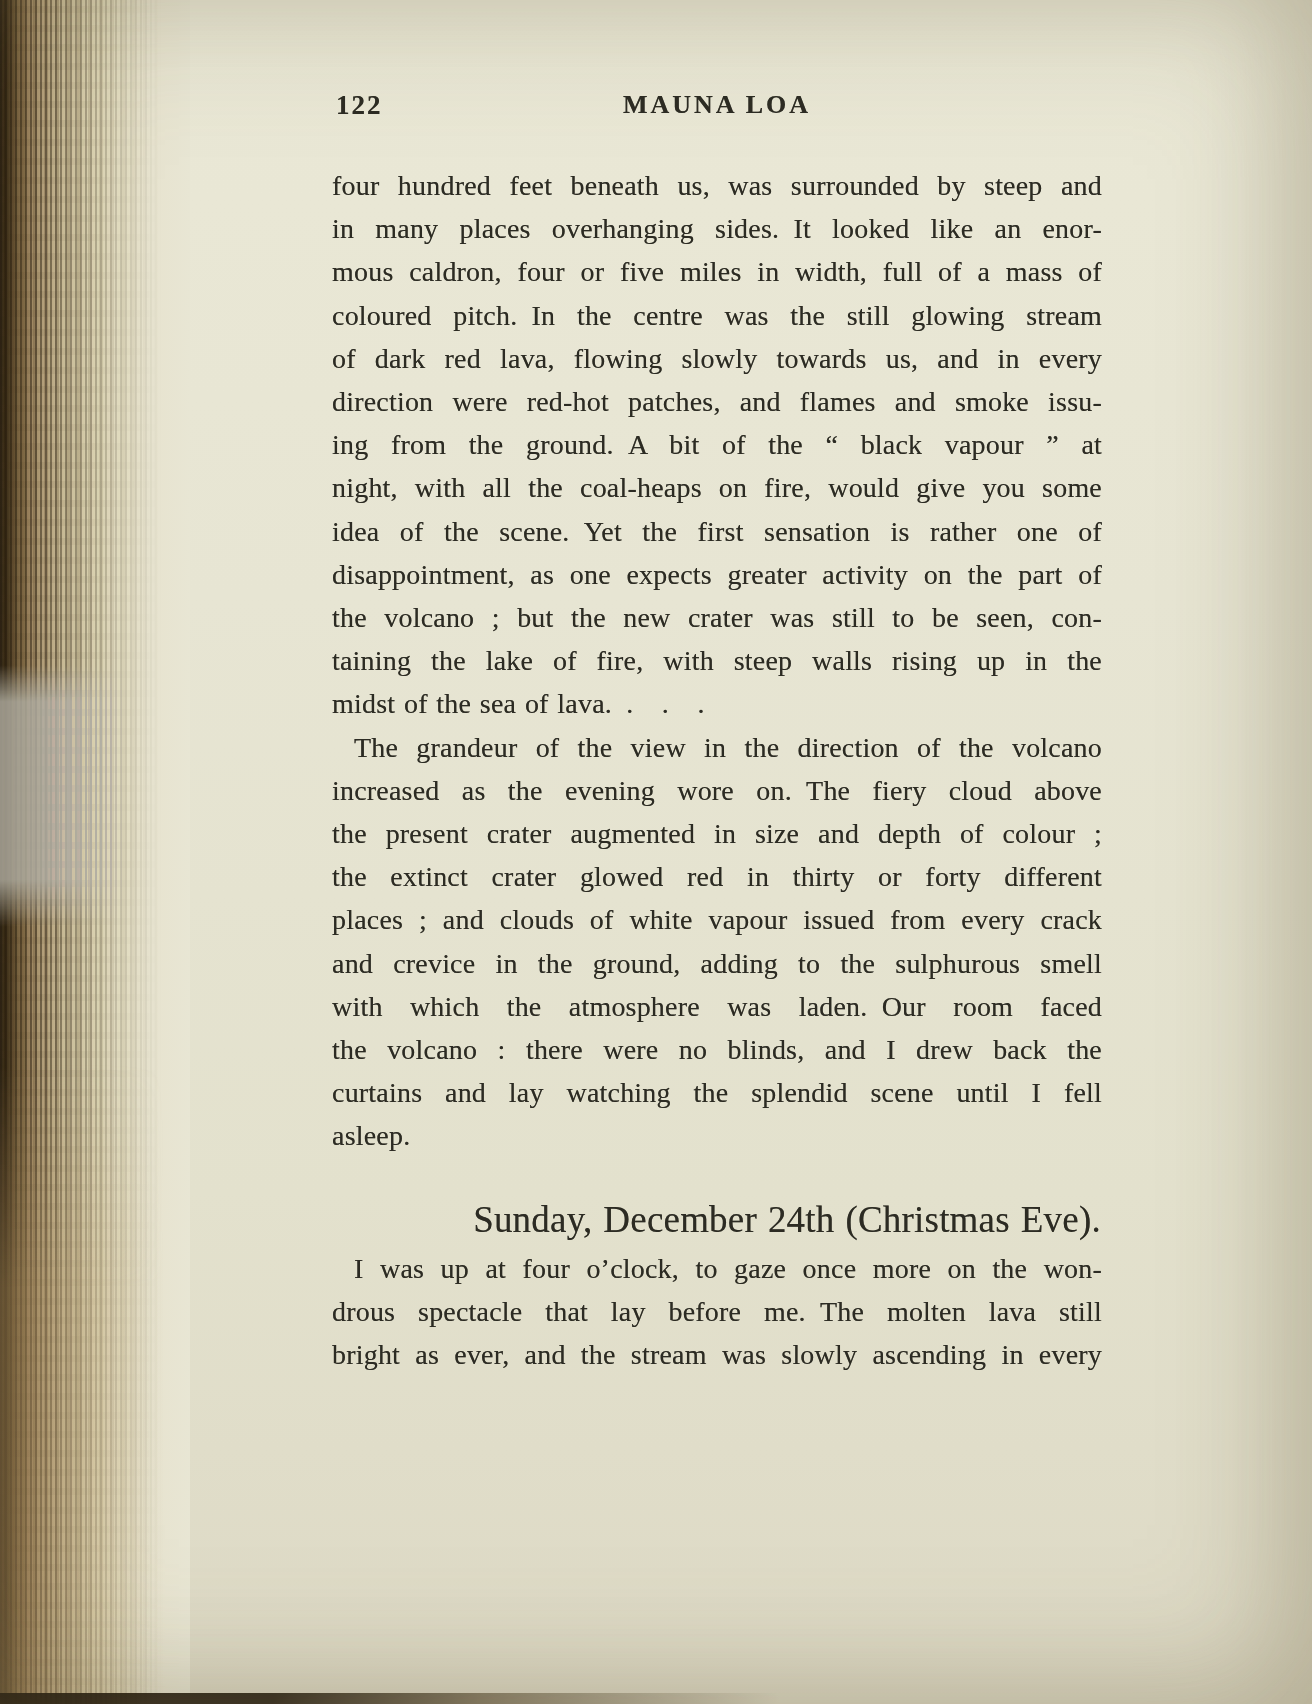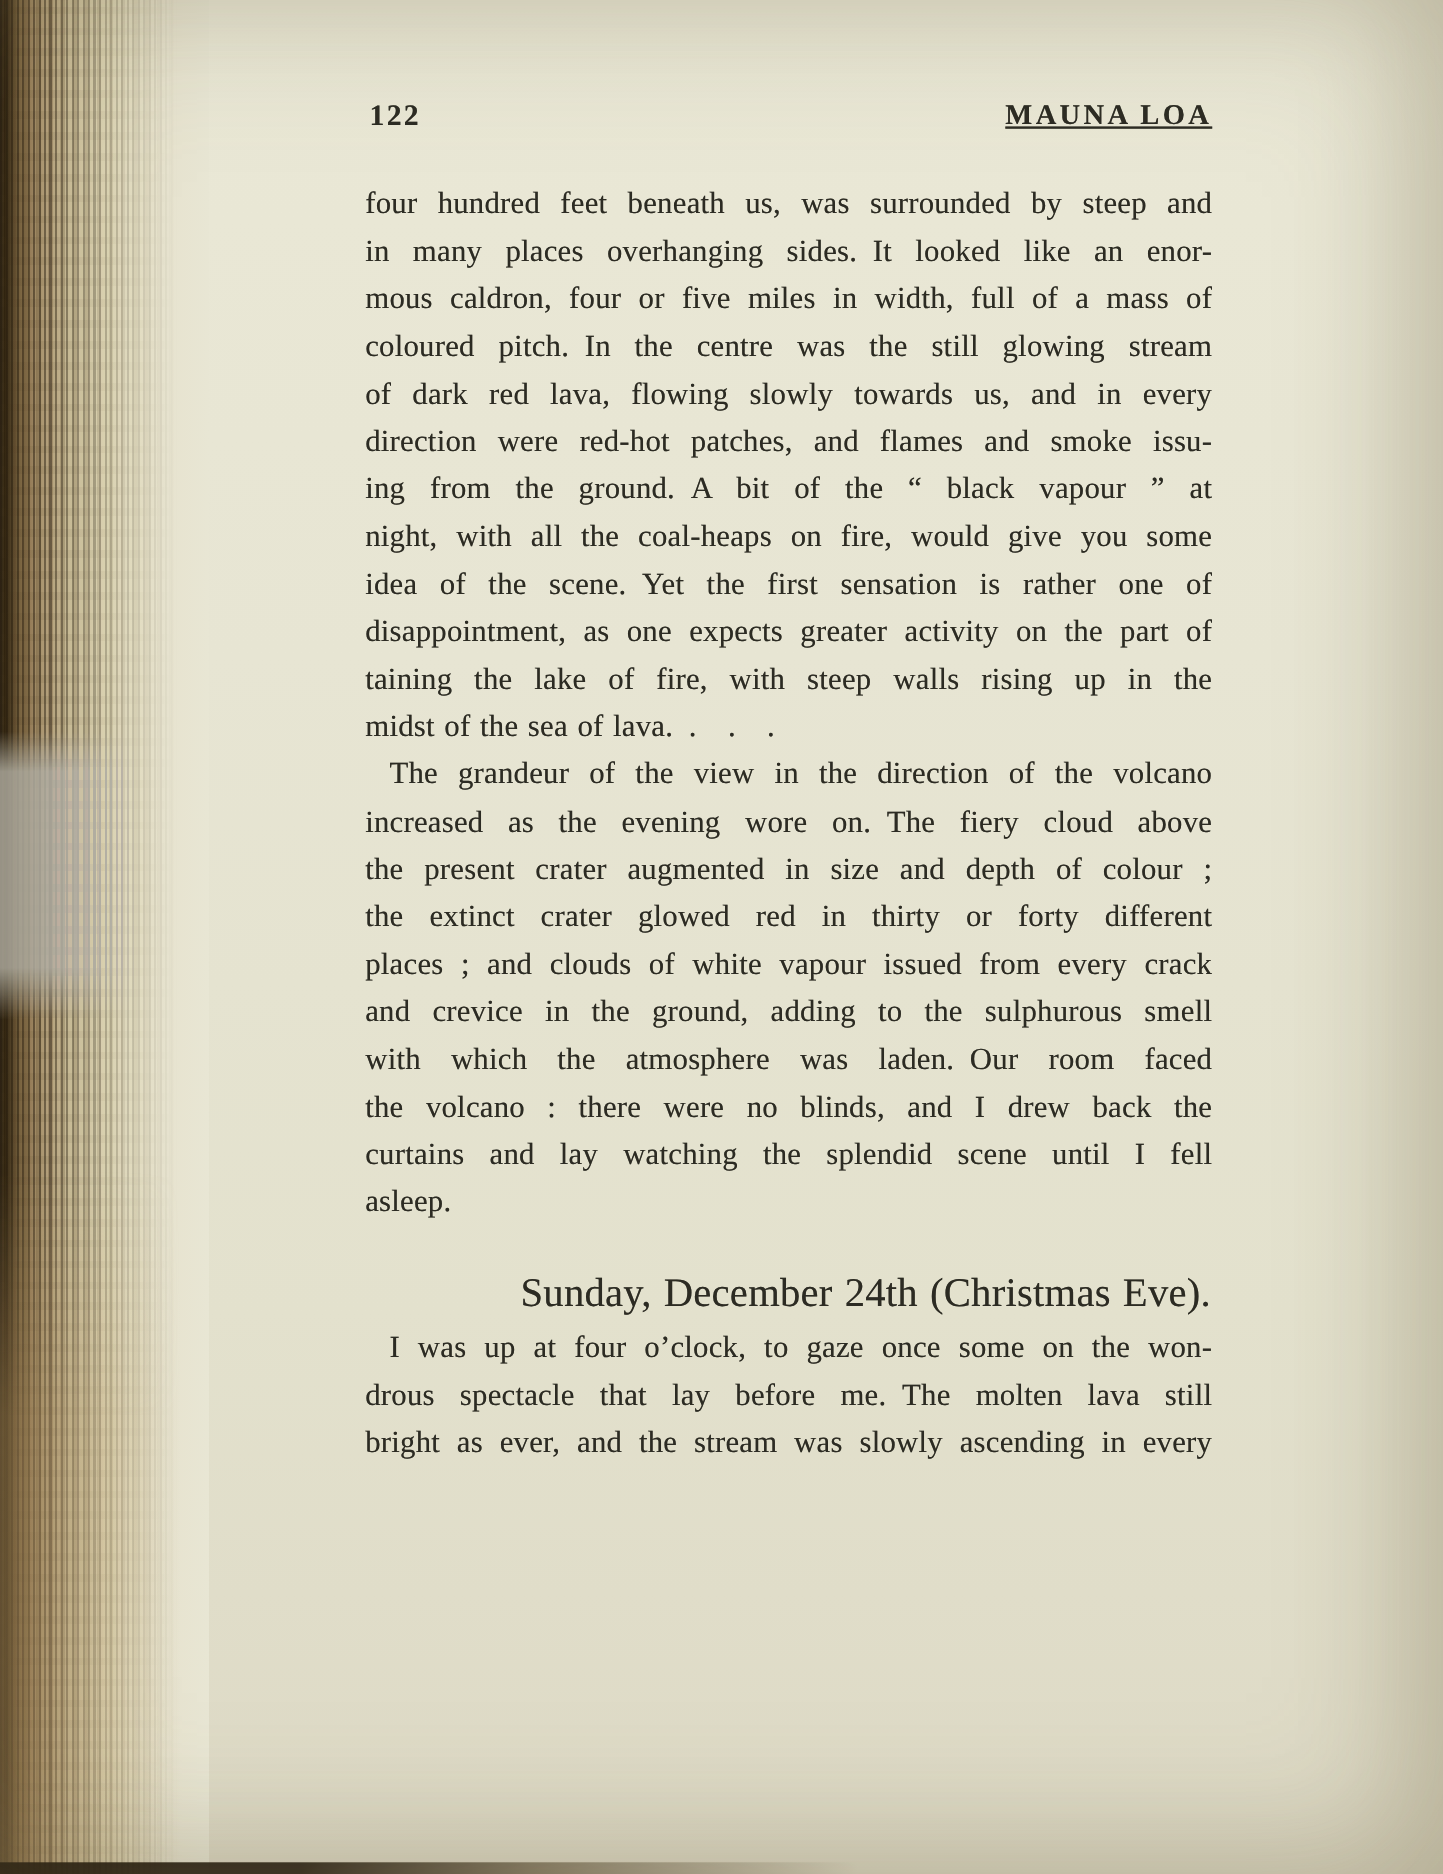--- a/index.html
+++ b/index.html
@@ -78,22 +78,22 @@
     z-index: 3;
     text-shadow: 0 0 0.5px rgba(44,43,35,0.55);
   }
   .page-header { position: relative; height: 36px; }
   .page-number {
     position: absolute; left: 4px; top: 2px;
     font-size: 27px; font-weight: 700; letter-spacing: 2px;
   }
   .running-title {
     position: absolute; left: 0; right: 0; top: 2px;
-    text-align: right;
-    font-size: 26px; font-weight: 700; letter-spacing: 3px; text-decoration: underline;
+    text-align: center;
+    font-size: 26px; font-weight: 700; letter-spacing: 3px;
   }
 
   .text-block {
     margin-top: 40px;
     font-size: 28px;
     line-height: 43.2px;
     word-spacing: 1.5px;
     letter-spacing: 0.2px;
   }
   .paragraph { margin: 0; }
@@ -131,38 +131,39 @@
           <div class="line">four hundred feet beneath us, was surrounded by steep and</div>
           <div class="line">in many places overhanging sides. It looked like an enor-</div>
           <div class="line">mous caldron, four or five miles in width, full of a mass of</div>
           <div class="line">coloured pitch. In the centre was the still glowing stream</div>
           <div class="line">of dark red lava, flowing slowly towards us, and in every</div>
           <div class="line">direction were red-hot patches, and flames and smoke issu-</div>
           <div class="line">ing from the ground. A bit of the “ black vapour ” at</div>
           <div class="line">night, with all the coal-heaps on fire, would give you some</div>
           <div class="line">idea of the scene. Yet the first sensation is rather one of</div>
           <div class="line">disappointment, as one expects greater activity on the part of</div>
+          <div class="line">the volcano ; but the new crater was still to be seen, con-</div>
           <div class="line">taining the lake of fire, with steep walls rising up in the</div>
           <div class="line flush">midst of the sea of lava. .  .  .</div>
         </div>
         <div class="paragraph">
           <div class="line indent">The grandeur of the view in the direction of the volcano</div>
           <div class="line">increased as the evening wore on. The fiery cloud above</div>
           <div class="line">the present crater augmented in size and depth of colour ;</div>
           <div class="line">the extinct crater glowed red in thirty or forty different</div>
           <div class="line">places ; and clouds of white vapour issued from every crack</div>
           <div class="line">and crevice in the ground, adding to the sulphurous smell</div>
           <div class="line">with which the atmosphere was laden. Our room faced</div>
           <div class="line">the volcano : there were no blinds, and I drew back the</div>
           <div class="line">curtains and lay watching the splendid scene until I fell</div>
           <div class="line flush">asleep.</div>
         </div>
         <div class="section-heading">Sunday, December 24th (Christmas Eve).</div>
         <div class="paragraph">
-          <div class="line indent">I was up at four o’clock, to gaze once some on the won-</div>
+          <div class="line indent">I was up at four o’clock, to gaze once more on the won-</div>
           <div class="line">drous spectacle that lay before me. The molten lava still</div>
           <div class="line">bright as ever, and the stream was slowly ascending in every</div>
         </div>
       </main>
   </div>
 
   <div class="bottom-strip"></div>
   <div class="vignette"></div>
 </div>
 

